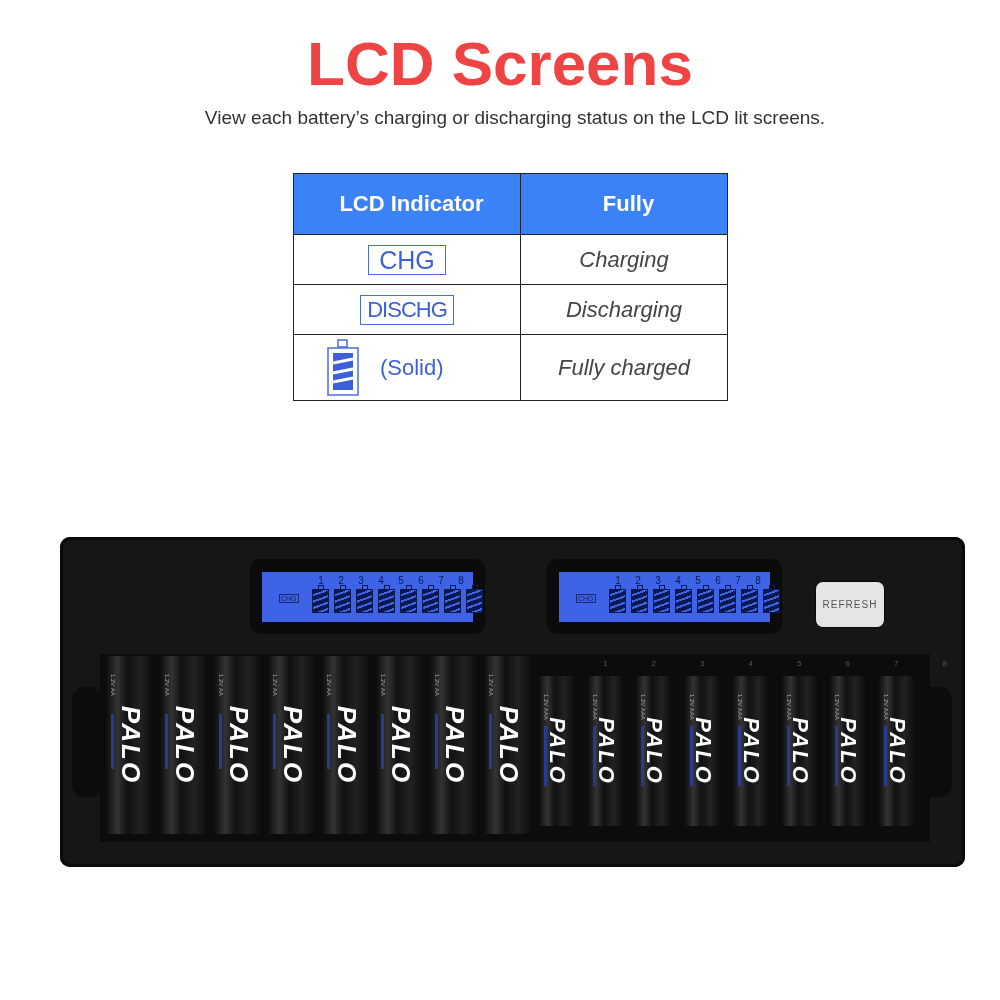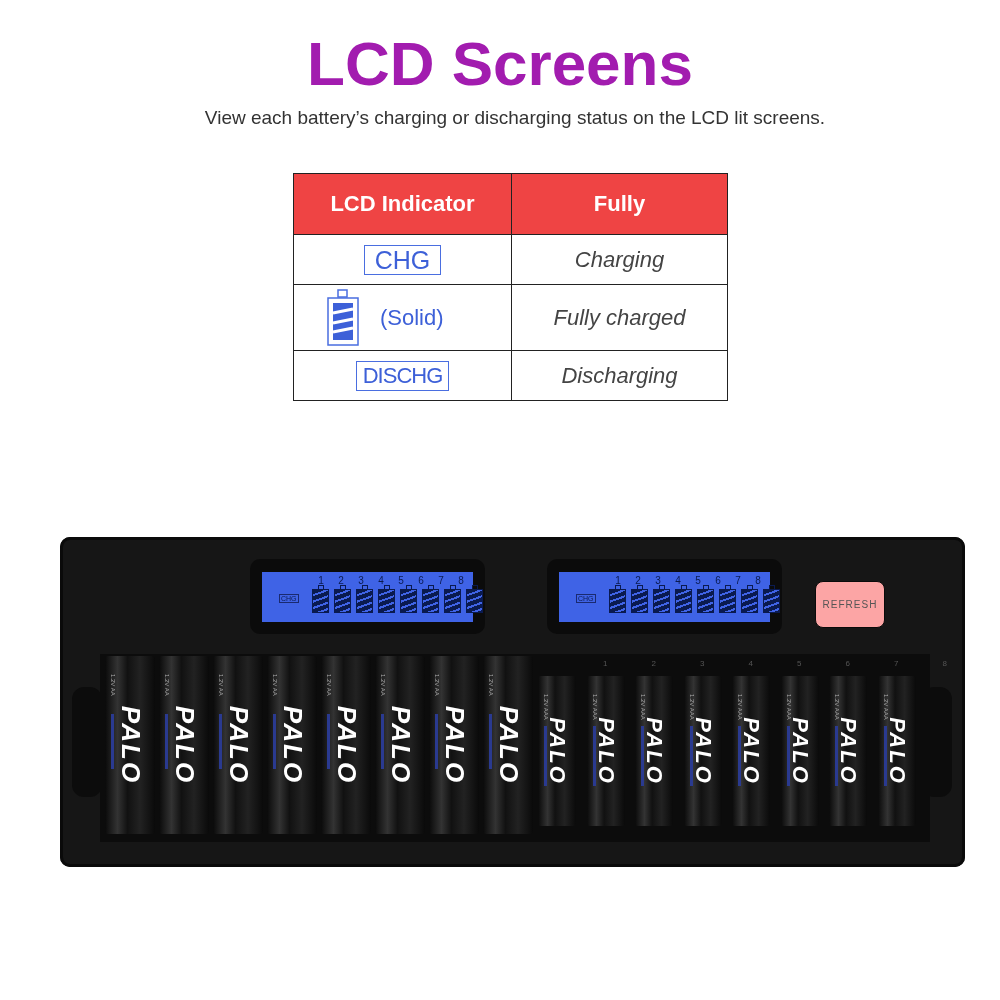--- a/index.html
+++ b/index.html
@@ -1,40 +1,40 @@
 <!DOCTYPE html>
 <html><head>
 <meta charset="utf-8">
 <style>
   html,body{margin:0;padding:0;background:#fff;}
   body{width:1000px;height:1000px;position:relative;overflow:hidden;font-family:"Liberation Sans",sans-serif;}
-  .title{position:absolute;top:28px;left:0;width:1000px;text-align:center;font-size:62px;font-weight:bold;color:#a21caf;letter-spacing:0px;}
+  .title{position:absolute;top:28px;left:0;width:1000px;text-align:center;font-size:62px;font-weight:bold;color:#ef4444;letter-spacing:0px;}
   .subtitle{position:absolute;top:107px;left:0;width:1030px;text-align:center;font-size:19px;color:#333;}
   table.legend{position:absolute;top:173px;left:293px;width:435px;border-collapse:collapse;}
   table.legend td, table.legend th{border:1.5px solid #222;padding:0;}
-  table.legend th{background:#ef4444;color:#fff;font-size:22px;font-weight:bold;height:60px;}
+  table.legend th{background:#3b82f6;color:#fff;font-size:22px;font-weight:bold;height:60px;padding-left:9px;}
   table.legend th.c1{width:217px;}
   table.legend td{height:49px;font-size:22px;color:#444;text-align:center;}
   .lcd-tag{display:inline-block;border:1.5px solid #4a6ee0;color:#3d60d8;padding:0 10px;font-size:25px;line-height:28px;}
   .lcd-tag.small{font-size:22px;padding:0 6px;letter-spacing:-1px;}
   .indcell{display:flex;align-items:center;justify-content:flex-start;padding-left:32px;height:100%;}
   .indlabel{color:#3d60d8;font-size:22px;margin-left:20px;}
   td.status{padding-left:0;font-style:italic;}
   .two-line{line-height:22px;font-size:23px;}
   
   .charger{position:absolute;left:60px;top:537px;width:905px;height:330px;background:#161616;border-radius:10px;box-shadow:inset 0 0 0 3px #0a0a0a;}
   .lcd-frame{position:absolute;top:22px;width:235px;height:75px;background:#0b0b0b;border-radius:10px;}
   .lcd{position:absolute;left:12px;top:13px;width:211px;height:50px;background:#3f63e6;}
   .lcd .chg{position:absolute;left:17px;top:22px;font-size:7px;color:#0a1a50;border:1px solid #1a2a70;padding:0 1px;}
   .lcd .nums{position:absolute;left:49px;top:3px;width:160px;display:flex;}
   .lcd .nums span{width:22px;text-align:center;font-size:10px;color:#0a1a50;}
   .lcd .cells{position:absolute;left:50px;top:17px;display:flex;}
   .cell{width:17px;height:24px;border:1.5px solid #0a1a50;margin-right:5px;box-sizing:border-box;position:relative;background:repeating-linear-gradient(160deg,#0a1a50 0 4px,#3f63e6 4px 6px);}
   .cell:before{content:"";position:absolute;top:-5px;left:5px;width:4px;height:3px;border:1px solid #0a1a50;}
-  .refresh{position:absolute;left:755px;top:44px;width:68px;height:45px;background:#fca5a5;border:1.5px solid #0a0a0a;border-radius:8px;color:#555;font-size:10px;text-align:center;line-height:45px;letter-spacing:1px;}
+  .refresh{position:absolute;left:755px;top:44px;width:68px;height:45px;background:#e5e5e5;border:1.5px solid #0a0a0a;border-radius:8px;color:#555;font-size:10px;text-align:center;line-height:45px;letter-spacing:1px;}
   .bay{position:absolute;top:117px;left:40px;width:830px;height:188px;background:#0c0c0c;}
   .side-notch{position:absolute;top:150px;width:30px;height:110px;background:#0c0c0c;border-radius:12px;}
   .batt{position:absolute;background:linear-gradient(90deg,#0a0a0a 0%,#333 25%,#111 45%,#222 70%,#0a0a0a 100%);border-radius:3px;overflow:hidden;}
   .batt .brand{position:absolute;left:50%;top:50%;transform:translate(-50%,-50%) rotate(90deg);color:#fff;font-weight:bold;font-style:italic;white-space:nowrap;letter-spacing:2px;}
   .batt .spec{position:absolute;top:18px;left:5px;writing-mode:vertical-rl;color:#aaa;font-size:6px;}
   .batt .stripe{position:absolute;left:6px;width:3px;background:#2a3a90;}
   .slot-num{position:absolute;top:122px;font-size:8px;color:#555;}
 </style>
 </head>
 <body>
@@ -45,37 +45,37 @@
 <table class="legend">
   <tbody>
       <tr>
     <th class="c1">LCD Indicator</th>
     <th>Fully</th>
   </tr>
   <tr>
     <td><span class="lcd-tag">CHG</span></td>
     <td class="status">Charging</td>
   </tr>
+  <tr>
+    <td><span class="lcd-tag small">DISCHG</span></td>
+    <td class="status">Discharging</td>
+  </tr>
   <tr style="height:66px">
     <td>
       <div class="indcell">
         <svg width="34" height="58" viewBox="0 0 34 58">
           <rect x="12" y="1" width="9" height="7" fill="none" stroke="#4a6ee0" stroke-width="1.5"></rect>
           <rect x="2" y="9" width="30" height="47" fill="none" stroke="#4a6ee0" stroke-width="1.5"></rect>
           <rect x="7" y="14" width="20" height="37" fill="#3d60d8"></rect>
           <path d="M7 24 L27 20 M7 34 L27 30 M7 43 L27 39" stroke="#fff" stroke-width="3"></path>
         </svg>
         <span class="indlabel">(Solid)</span>
       </div>
     </td>
     <td class="status">Fully charged</td>
-  </tr>
-  <tr>
-    <td><span class="lcd-tag small">DISCHG</span></td>
-    <td class="status">Discharging</td>
   </tr>
 </tbody>
   </table>
 
 <div class="charger">
   <div class="lcd-frame" style="left:190px">
     <div class="lcd">
       <span class="chg">CHG</span>
       <div class="nums" id="nums-left">
           <span>1</span>

